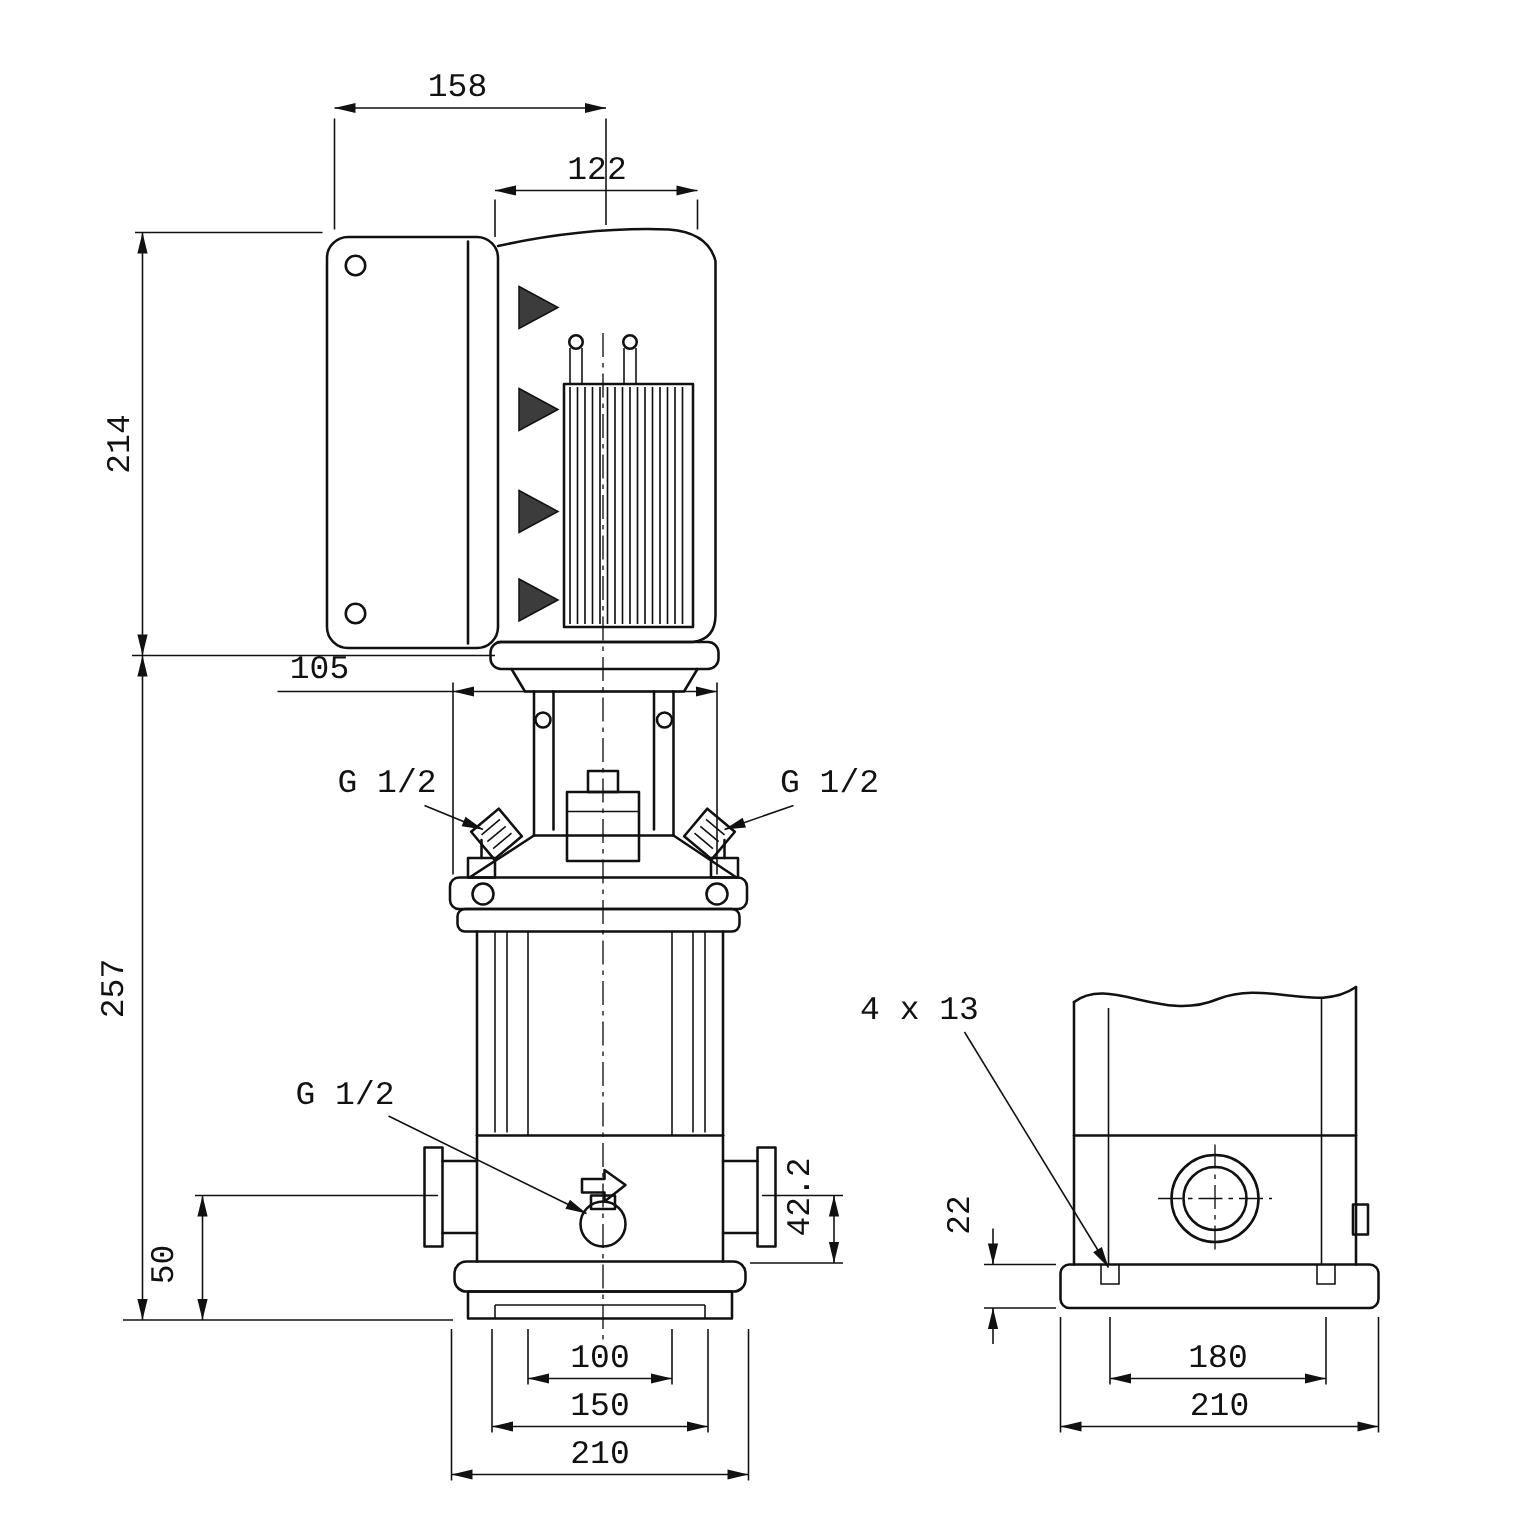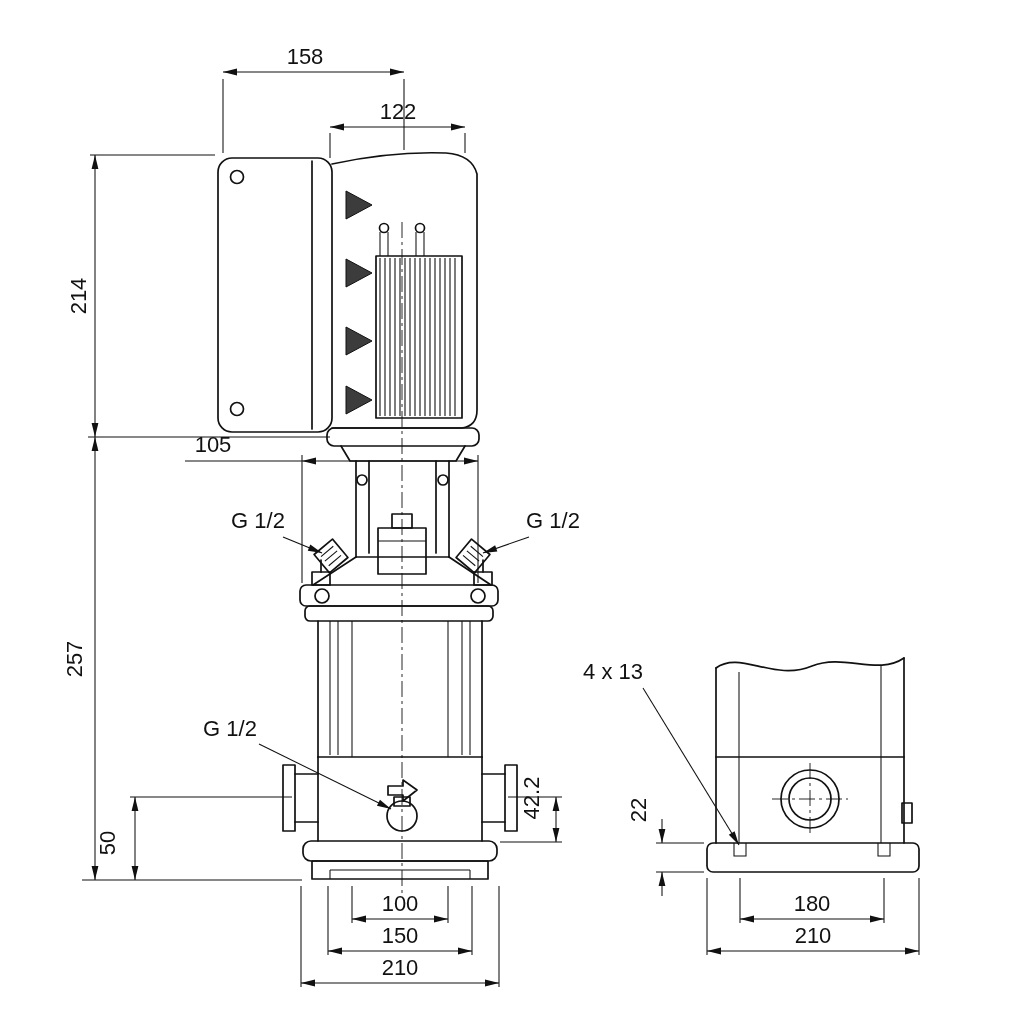--- a/index.html
+++ b/index.html
@@ -1,17 +1,17 @@
 <!DOCTYPE html>
 <html><head>
 <meta charset="utf-8">
 <style>
   html,body{margin:0;padding:0;background:#ffffff;}
   .canvas{position:relative;width:1024px;height:1024px;background:#ffffff;
-          font-family:Liberation Sans, sans-serif;overflow:hidden;}
+          font-family:Liberation Mono, monospace;overflow:hidden;}
   svg{display:block;}
   .obj{fill:none;stroke:#111;stroke-width:1.7;stroke-linejoin:round;stroke-linecap:round;}
   .thin{fill:none;stroke:#111;stroke-width:1.05;}
   .fin{fill:none;stroke:#111;stroke-width:1.1;}
   .dim{fill:none;stroke:#111;stroke-width:1.05;}
   .cl{fill:none;stroke:#111;stroke-width:0.9;stroke-dasharray:16 4 3 4;}
   .dark{fill:#3c3c3c;stroke:#111;stroke-width:1;}
   text{fill:#111;font-size:22px;}
 </style>
 </head>

